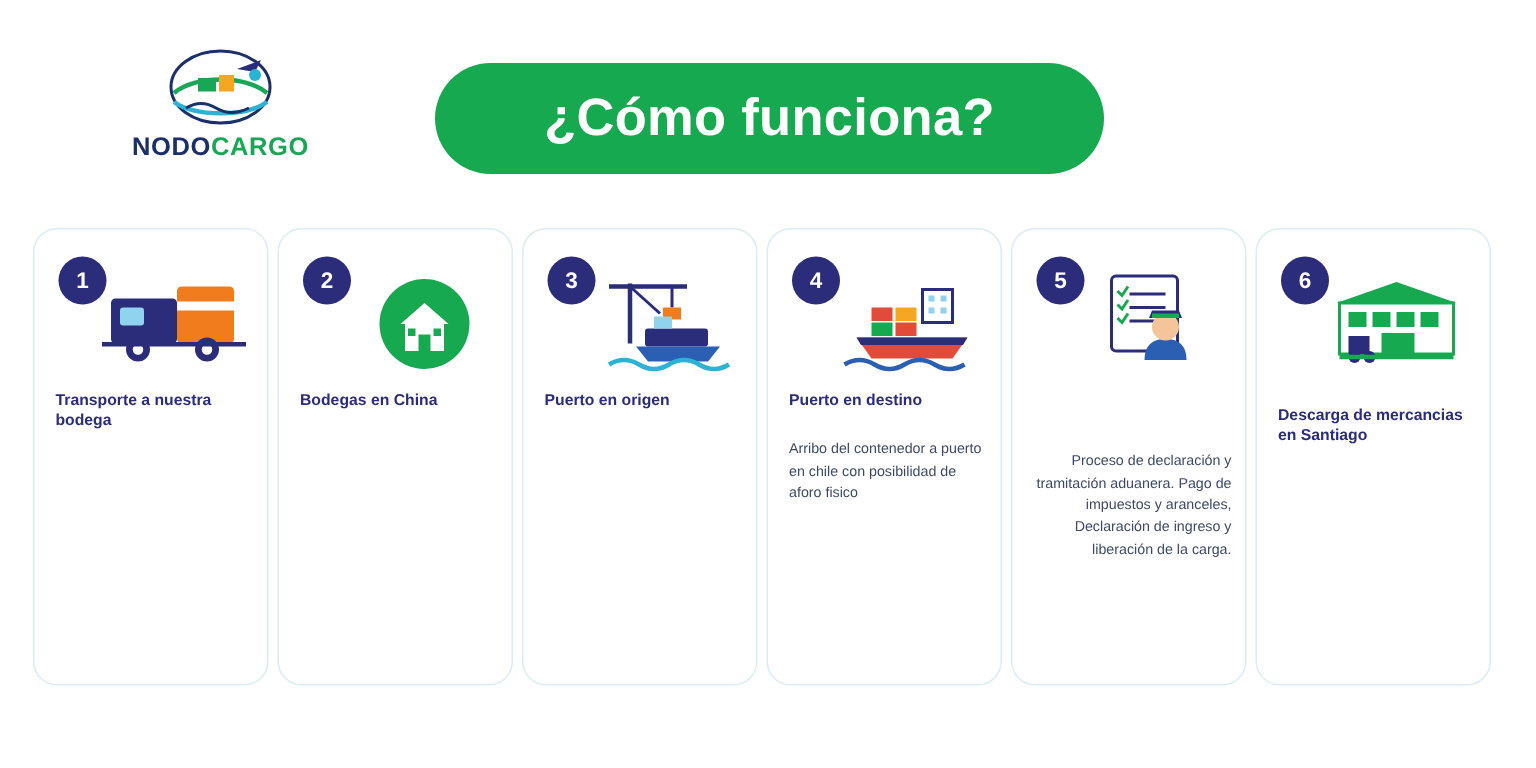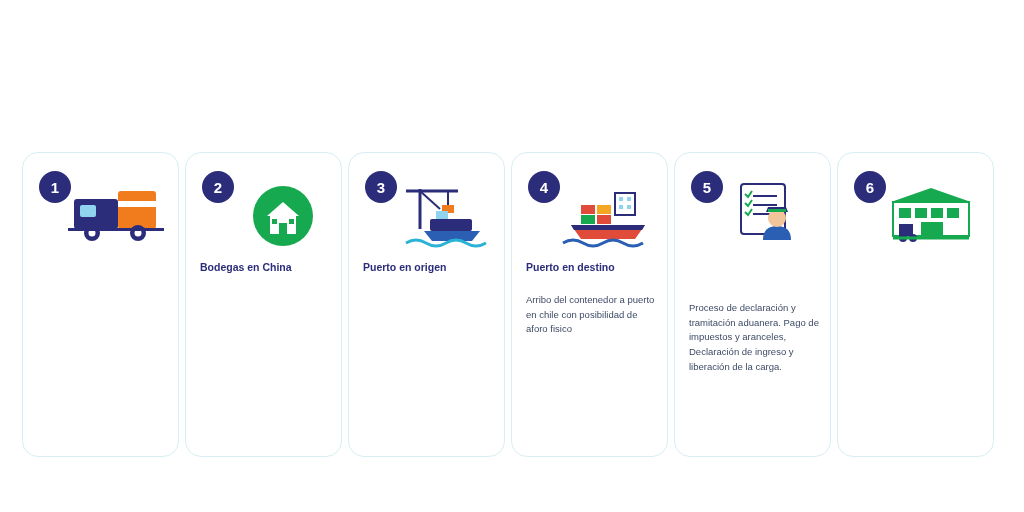--- a/index.html
+++ b/index.html
@@ -131,45 +131,68 @@
   .card-body {
     position: absolute;
     left: 14px;
     top: 140px;
     width: 132px;
     font-size: 9.5px;
     color: #3d4a66;
     line-height: 1.55;
   }
   .card-title.low { top: 118px; }
-  .card-body.low { top: 148px; }
+  .card-body.low { top: 148px; text-align: right; }
 </style>
 </head>
 <body>
 
 <div class="page">
 
+  <div class="header">
+
+    <div class="brand">
+      <svg class="brand-mark" viewBox="0 0 150 58">
+        <ellipse cx="75" cy="30" rx="33" ry="24" fill="#ffffff" stroke="#1b2f6b" stroke-width="2"></ellipse>
+        <path d="M44 34 C58 22, 92 22, 106 34" fill="none" stroke="#1aa657" stroke-width="3"></path>
+        <path d="M44 40 C58 50, 92 50, 106 40" fill="none" stroke="#2bb3d6" stroke-width="3"></path>
+        <rect x="60" y="24" width="12" height="9" fill="#1aa657"></rect>
+        <rect x="74" y="22" width="10" height="11" fill="#f5a623"></rect>
+        <path d="M86 18 l16 -6 -4 8 z" fill="#2b2d7a"></path>
+        <path d="M52 44 q10 -6 20 0 q10 6 22 0" fill="none" stroke="#1b2f6b" stroke-width="2"></path>
+        <circle cx="98" cy="22" r="4" fill="#2bb3d6"></circle>
+      </svg>
+      <div class="brand-text">
+        <span class="nodo">NODO</span><span class="cargo">CARGO</span>
+      </div>
+    </div>
+
+    <div class="title-pill">
+      <span class="title-pill-text">¿Cómo funciona?</span>
+    </div>
+  </div>
 
   <div class="cards">
 
     <div class="card">
       <div class="badge">1</div>
       <div class="art">
         <svg width="96" height="70" viewBox="0 0 96 70">
           <rect x="6" y="18" width="44" height="30" rx="3" fill="#2b2d7a"></rect>
           <rect x="50" y="10" width="38" height="38" rx="3" fill="#f07c1e"></rect>
           <rect x="50" y="20" width="38" height="6" fill="#ffffff"></rect>
           <rect x="12" y="24" width="16" height="12" rx="2" fill="#8fd3ef"></rect>
           <circle cx="24" cy="52" r="8" fill="#2b2d7a"></circle>
           <circle cx="24" cy="52" r="3.5" fill="#ffffff"></circle>
           <circle cx="70" cy="52" r="8" fill="#2b2d7a"></circle>
           <circle cx="70" cy="52" r="3.5" fill="#ffffff"></circle>
           <rect x="0" y="47" width="96" height="3" fill="#2b2d7a"></rect>
         </svg>
       </div>
+      <div class="card-title">Transporte a nuestra bodega</div>
     </div>
 
     <div class="card">
       <div class="badge">2</div>
       <div class="art">
         <svg width="80" height="76" viewBox="0 0 80 76">
           <circle cx="44" cy="38" r="30" fill="#17a94f"></circle>
           <path d="M28 38 L44 24 L60 38 Z" fill="#ffffff"></path>
           <rect x="31" y="38" width="26" height="18" fill="#ffffff"></rect>
           <rect x="40" y="45" width="8" height="11" fill="#17a94f"></rect>
@@ -250,16 +273,17 @@
           <rect x="34" y="28" width="12" height="10" fill="#17a94f"></rect>
           <rect x="50" y="28" width="12" height="10" fill="#17a94f"></rect>
           <rect x="66" y="28" width="12" height="10" fill="#17a94f"></rect>
           <rect x="40" y="42" width="22" height="14" fill="#17a94f"></rect>
           <rect x="18" y="44" width="14" height="12" fill="#2b2d7a"></rect>
           <circle cx="22" cy="58" r="4" fill="#2b2d7a"></circle>
           <circle cx="32" cy="58" r="4" fill="#2b2d7a"></circle>
           <line x1="12" y1="58" x2="88" y2="58" stroke="#17a94f" stroke-width="3"></line>
         </svg>
       </div>
+      <div class="card-title low">Descarga de mercancias en Santiago</div>
     </div>
 
   </div>
 </div>
 
 </body></html>

